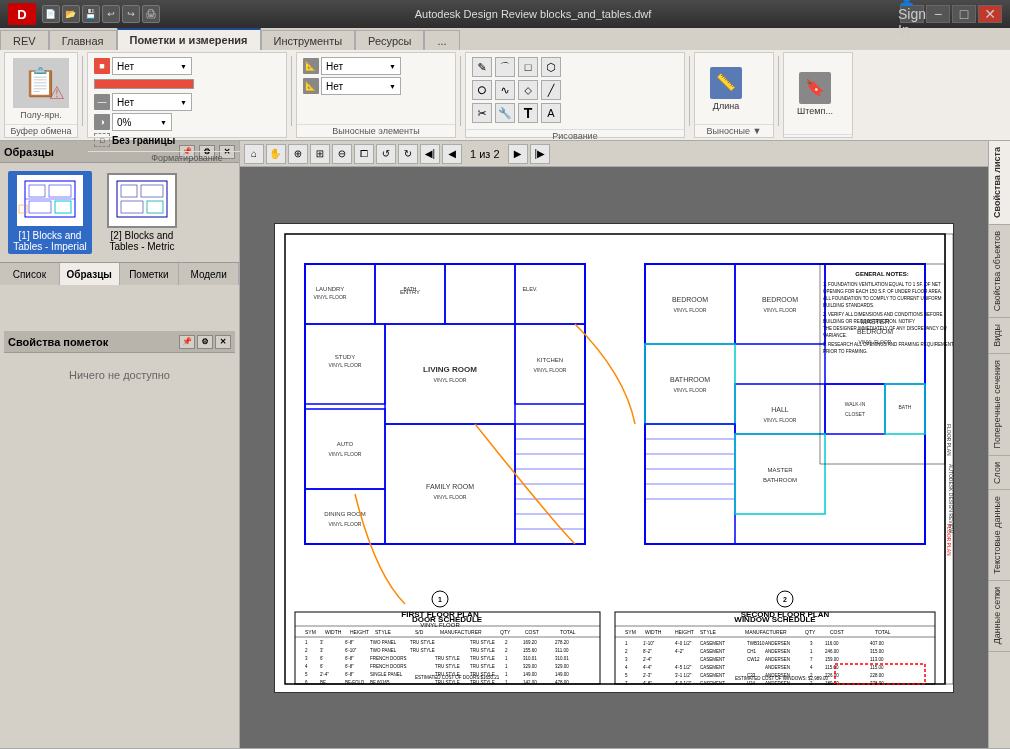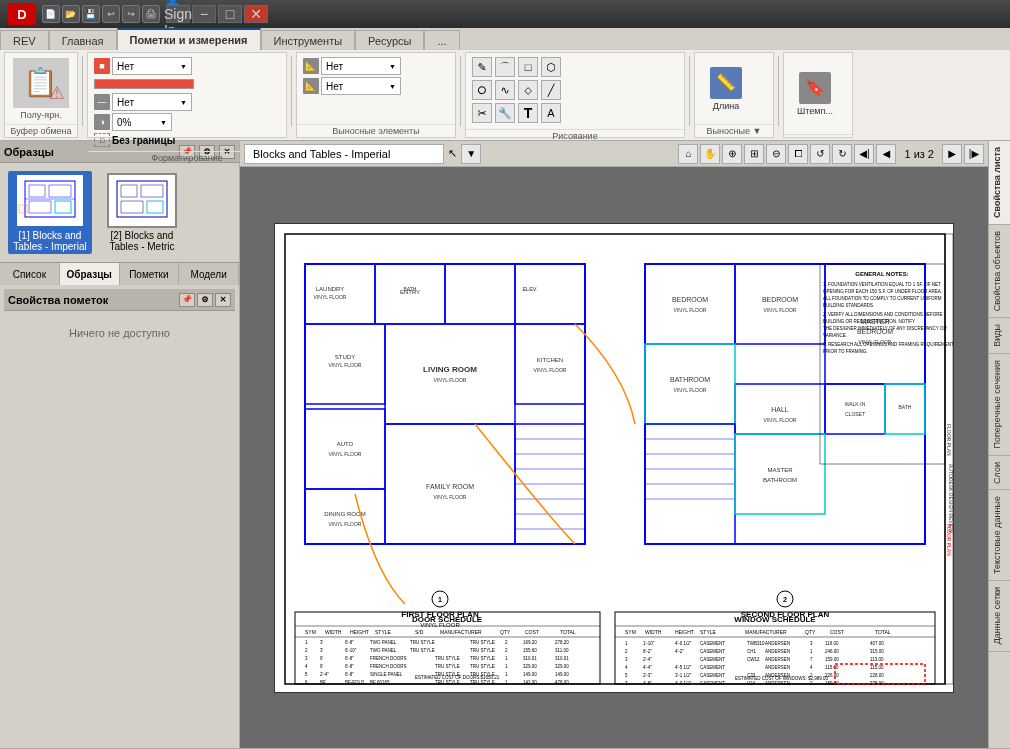--- a/index.html
+++ b/index.html
@@ -277,20 +277,21 @@
     .panel-section-header {
       height: 22px;
       background: #b8b4ac;
       border-bottom: 1px solid #999;
       display: flex;
       align-items: center;
       padding: 0 4px;
       font-size: 11px;
       font-weight: bold;
       gap: 8px;
+      margin-top: 42px;
     }
     .nothing-available {
       padding: 12px;
       text-align: center;
       color: #666;
       font-size: 11px;
     }
 
     
     .canvas-area {
@@ -418,20 +419,21 @@
 <div class="title-bar">
   <div class="title-bar-logo">D</div>
   <div class="title-bar-buttons-left">
     <div class="title-bar-btn">📄</div>
     <div class="title-bar-btn">📂</div>
     <div class="title-bar-btn">💾</div>
     <div class="title-bar-btn">↩</div>
     <div class="title-bar-btn">↪</div>
     <div class="title-bar-btn">🖨</div>
   </div>
+  <div class="title-bar-title">Autodesk Design Review    blocks_and_tables.dwf</div>
   <div class="title-bar-controls">
     <div class="title-ctrl-btn">👤 Sign In</div>
     <div class="title-ctrl-btn">−</div>
     <div class="title-ctrl-btn">□</div>
     <div class="title-ctrl-btn close">✕</div>
   </div>
 </div>
 
 <div class="ribbon">
   <div class="ribbon-tabs">
@@ -624,27 +626,20 @@
         </div>
       </div>
     </div>
 
     <div class="nothing-available">Ничего не доступно</div>
   </div>
 
   <div class="canvas-area">
 
     <div class="canvas-toolbar">
-      <div class="view-title">
-        <div class="view-title-text">
-          <span>Blocks and Tables - Imperial</span>
-        </div>
-        <span style="margin: 0 4px; font-size:11px;">↖</span>
-        <div class="canvas-nav-btn">▼</div>
-      </div>
 
       <div style="display:flex;gap:2px;align-items:center;">
         <div class="canvas-nav-btn">⌂</div>
         <div class="canvas-nav-btn">✋</div>
         <div class="canvas-nav-btn">⊕</div>
         <div class="canvas-nav-btn">⊞</div>
         <div class="canvas-nav-btn">⊖</div>
         <div class="canvas-nav-btn">⧠</div>
         <div class="canvas-nav-btn">↺</div>
         <div class="canvas-nav-btn">↻</div>

